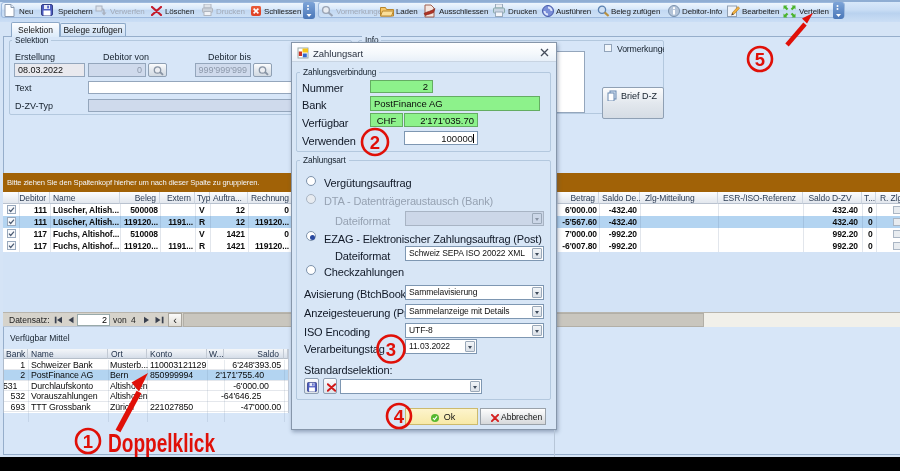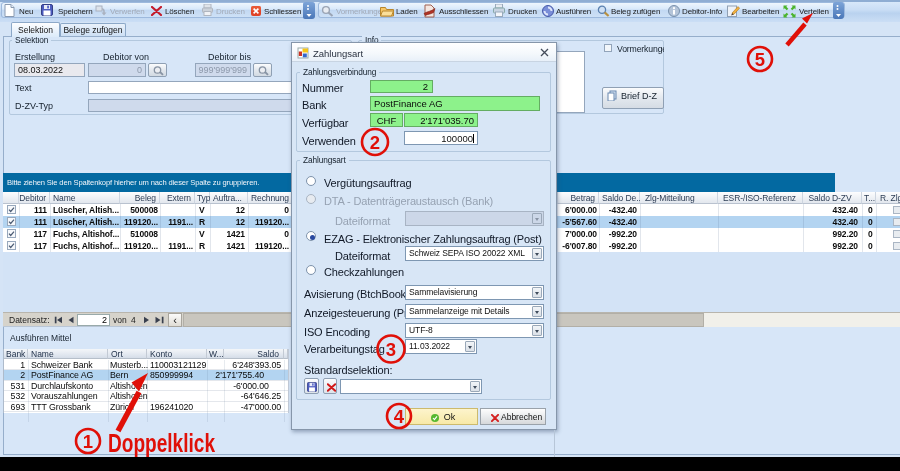--- a/index.html
+++ b/index.html
@@ -10,21 +10,21 @@
 .tg{color:#a3abb8}
 .grip{position:absolute;top:2px;width:10px;height:17px;border-radius:2px 3px 3px 2px;background:linear-gradient(#7da4d8,#4a77b8)}
 .tab{position:absolute;font-size:8.5px;color:#111;text-align:center;border:1px solid #8ca8c8;border-bottom:none;border-radius:2px 2px 0 0}
 #page{position:absolute;left:3px;top:36px;width:903px;height:419px;border:1px solid #96aecb;background:#d7e6f8}
 .gbx{position:absolute;border:1px solid #b3c8de;border-radius:2px}
 .glb{position:absolute;font-size:8.3px;letter-spacing:-.1px;color:#15202c;background:#d7e6f8;padding:0 3px;white-space:nowrap}
 .lb{position:absolute;font-size:9px;color:#15202c;white-space:nowrap}
 .inp{position:absolute;font-size:9px;color:#111;border:1px solid #94a6bc;background:#fff;white-space:nowrap}
 .dis{background:#cfdaec;color:#8d99ab}
 .mag{position:absolute;width:19px;height:14px;border:1px solid #8fa0b4;border-radius:2px;background:linear-gradient(#fbfcfd,#e3e8ee 50%,#d2dae2)}
-.ds{position:absolute;left:3px;top:173px;width:832px;height:19px;background:#0369a1;color:#f2f5fa;font-size:7.6px;letter-spacing:-.15px;line-height:20px;padding-left:4px}
+.ds{position:absolute;left:3px;top:173px;width:897px;height:19px;background:#a16207;color:#f2f5fa;font-size:7.6px;letter-spacing:-.15px;line-height:20px;padding-left:4px}
 .gh{position:absolute;top:192px;height:12px;background:linear-gradient(#fdfdfe,#eef1f5 55%,#e2e7ee);border-bottom:1px solid #b9c2cf;font-size:8.5px;letter-spacing:-.1px;color:#2c3c54;line-height:13px;white-space:nowrap}
 .gr{position:absolute;height:12px;font-size:8.5px;letter-spacing:-.1px;font-weight:bold;color:#0c0c0c;line-height:12px;white-space:nowrap}
 .cs{border-right:1px solid #cdd5e0}
 .bt{position:absolute;font-size:8.5px;white-space:nowrap}
 .mh{position:absolute;top:349px;height:10px;background:linear-gradient(#f4f6f9,#e2e8f0 60%,#d5dde8);border-bottom:1px solid #b6bfca;border-right:1px solid #c3cad4;font-size:8.5px;color:#24344c;line-height:10px;white-space:nowrap}
 .mr{position:absolute;height:10.5px;font-size:8.8px;letter-spacing:-.1px;color:#0a0a0a;line-height:10.5px;white-space:nowrap}
 .dlb{position:absolute;font-size:11px;letter-spacing:-.15px;color:#101826;white-space:nowrap}
 .cmb{position:absolute;height:15px;background:#fff;border:1px solid #7e97b2;font-size:8.5px;letter-spacing:-.1px;line-height:13px;color:#111;white-space:nowrap;overflow:hidden}
 .cmbtn{position:absolute;right:1px;top:1px;width:10px;height:11px;background:linear-gradient(#f2f5f8,#dbe1e8);border:1px solid #9aa8b8;border-radius:1px}
 .arr{position:absolute;left:2px;top:4px;width:0;height:0;border-left:2.5px solid transparent;border-right:2.5px solid transparent;border-top:3.5px solid #404c5c}
@@ -160,21 +160,21 @@
   <div class="inp" style="left:88px;top:81px;width:258px;height:13px"></div>
   <div class="lb" style="left:15px;top:101px">D-ZV-Typ</div>
   <div class="inp dis" style="left:88px;top:99px;width:258px;height:13px"></div>
  </div>
  <div id="infobox">
   <div class="gbx" style="left:358px;top:40px;width:306px;height:74px"></div>
   <div class="glb" style="left:362px;top:35px">Info</div>
   <div class="inp" style="left:368px;top:51px;width:217px;height:62px"></div>
   <div style="position:absolute;left:604px;top:44px;width:8px;height:8px;border:1px solid #92a4ba;background:#f2f6fa"></div>
   <div class="lb" style="left:617px;top:44px;width:47px;overflow:hidden;letter-spacing:-.15px;font-size:8.7px">Vormerkunge</div>
-  <div style="position:absolute;left:602px;top:87px;width:62px;height:22px;border:1px solid #8fa0b4;border-radius:2px;background:linear-gradient(#fbfcfd,#e3e8ee 50%,#d5dce4)">
+  <div style="position:absolute;left:602px;top:87px;width:62px;height:32px;border:1px solid #8fa0b4;border-radius:2px;background:linear-gradient(#fbfcfd,#e3e8ee 50%,#d5dce4)">
    <svg style="position:absolute;left:4px;top:2px" width="11" height="11" viewBox="0 0 11 11">
           <rect x="3" y="1" width="6" height="8" fill="#dce8f6" stroke="#6888b0"></rect>
           <rect x="1" y="3" width="6" height="8" fill="#fff" stroke="#6888b0"></rect>
         </svg>
    <span class="lb" style="left:18px;top:3px">Brief D-Z</span>
   </div>
  </div>
  <div id="grid">
   <div style="position:absolute;left:3px;top:192px;width:897px;height:120px;background:#d3e3f6"></div>
   <div class="ds">Bitte ziehen Sie den Spaltenkopf hierher um nach dieser Spalte zu gruppieren.</div>
@@ -291,21 +291,21 @@
           <path d="M92 2.7v6.6L97 6z"></path>
           <path d="M103.5 2.7v6.6l5-3.3z"></path>
           <rect x="109.8" y="2.7" width="1.7" height="6.6"></rect>
         </g>
       </svg>
   <div style="position:absolute;left:168px;top:313px;width:14px;height:14px;background:linear-gradient(#fbfbfa,#e0ddd5);border:1px solid #a8a59d;font-size:11px;text-align:center;line-height:12px;color:#222">‹</div>
   <div style="position:absolute;left:183px;top:313px;width:521px;height:14px;background:#c9c6be;border:1px solid #b2afa7"></div>
   <div style="position:absolute;left:704px;top:313px;width:196px;height:14px;background:#f1f0ea"></div>
  </div>
  <div id="mittel">
-  <div class="bt" style="left:10px;top:333px;color:#15202c">Ausführen Mittel</div>
+  <div class="bt" style="left:10px;top:333px;color:#15202c">Verfügbar Mittel</div>
   <div style="position:absolute;left:3px;top:349px;width:285px;height:64px;background:#fff"></div>
   <div class="mh" style="left:3px;width:25px;padding-left:3px">Bank</div>
   <div class="mh" style="left:28px;width:80px;padding-left:3px">Name</div>
   <div class="mh" style="left:108px;width:39px;padding-left:3px">Ort</div>
   <div class="mh" style="left:147px;width:60px;padding-left:3px">Konto</div>
   <div class="mh" style="left:207px;width:17px;padding-left:2px">W...</div>
   <div class="mh" style="left:224px;width:60px;text-align:right;padding-right:4px">Saldo</div>
   <div class="mh" style="left:284px;width:4px"></div>
   <div style="position:absolute;left:3px;top:359.5px;width:285px;height:10.5px;border-bottom:1px solid #e4e7ec"></div>
   <div class="mr" style="left:3px;top:359.5px;width:22px;text-align:right">1</div>
@@ -313,36 +313,36 @@
   <div class="mr" style="left:110px;top:359.5px">Musterb...</div>
   <div class="mr" style="left:150px;top:359.5px">110003121129</div>
   <div class="mr" style="left:221px;top:359.5px;width:60px;text-align:right">6'248'393.05</div>
   <div style="position:absolute;left:3px;top:370px;width:285px;height:10.5px;background:#b3d4f1;border-bottom:1px solid #e4e7ec"></div>
   <div class="mr" style="left:3px;top:370px;width:22px;text-align:right">2</div>
   <div class="mr" style="left:31px;top:370px">PostFinance AG</div>
   <div class="mr" style="left:110px;top:370px">Bern</div>
   <div class="mr" style="left:150px;top:370px">850999994</div>
   <div class="mr" style="left:204px;top:370px;width:60px;text-align:right">2'171'755.40</div>
   <div style="position:absolute;left:3px;top:380.5px;width:285px;height:10.5px;border-bottom:1px solid #e4e7ec"></div>
-  <div class="mr" style="left:3px;top:380.5px;width:22px;text-align:right">531</div>
+  <div class="mr" style="left:3px;top:380.5px;width:22px;">531</div>
   <div class="mr" style="left:31px;top:380.5px">Durchlaufskonto</div>
   <div class="mr" style="left:110px;top:380.5px">Altishofen</div>
   <div class="mr" style="left:150px;top:380.5px"></div>
   <div class="mr" style="left:221px;top:380.5px;width:60px;text-align:center">-6'000.00</div>
   <div style="position:absolute;left:3px;top:391px;width:285px;height:10.5px;border-bottom:1px solid #e4e7ec"></div>
   <div class="mr" style="left:3px;top:391px;width:22px;text-align:right">532</div>
   <div class="mr" style="left:31px;top:391px">Vorauszahlungen</div>
   <div class="mr" style="left:110px;top:391px">Altishofen</div>
   <div class="mr" style="left:150px;top:391px"></div>
-  <div class="mr" style="left:221px;top:391px;width:60px;text-align:right">-64'646.25</div>
+  <div class="mr" style="left:221px;top:391px;width:60px;text-align:left">-64'646.25</div>
   <div style="position:absolute;left:3px;top:401.5px;width:285px;height:10.5px;border-bottom:1px solid #e4e7ec"></div>
   <div class="mr" style="left:3px;top:401.5px;width:22px;text-align:right">693</div>
   <div class="mr" style="left:31px;top:401.5px">TTT Grossbank</div>
   <div class="mr" style="left:110px;top:401.5px">Zürich</div>
-  <div class="mr" style="left:150px;top:401.5px">196241020</div>
+  <div class="mr" style="left:150px;top:401.5px">221027850</div>
   <div class="mr" style="left:221px;top:401.5px;width:60px;text-align:right">-47'000.00</div>
  </div>
  <div id="mseps">
       <div style="position:absolute;left:28px;top:359.5px;width:1px;height:62px;background:rgba(96,118,148,.15)"></div>
       <div style="position:absolute;left:108px;top:359.5px;width:1px;height:62px;background:rgba(96,118,148,.15)"></div>
       <div style="position:absolute;left:147px;top:359.5px;width:1px;height:62px;background:rgba(96,118,148,.15)"></div>
       <div style="position:absolute;left:207px;top:359.5px;width:1px;height:62px;background:rgba(96,118,148,.15)"></div>
       <div style="position:absolute;left:224px;top:359.5px;width:1px;height:62px;background:rgba(96,118,148,.15)"></div>
       <div style="position:absolute;left:284px;top:359.5px;width:1px;height:62px;background:rgba(96,118,148,.15)"></div>
       <div style="position:absolute;left:3px;top:349px;width:1px;height:64px;background:#aebbcb"></div>

